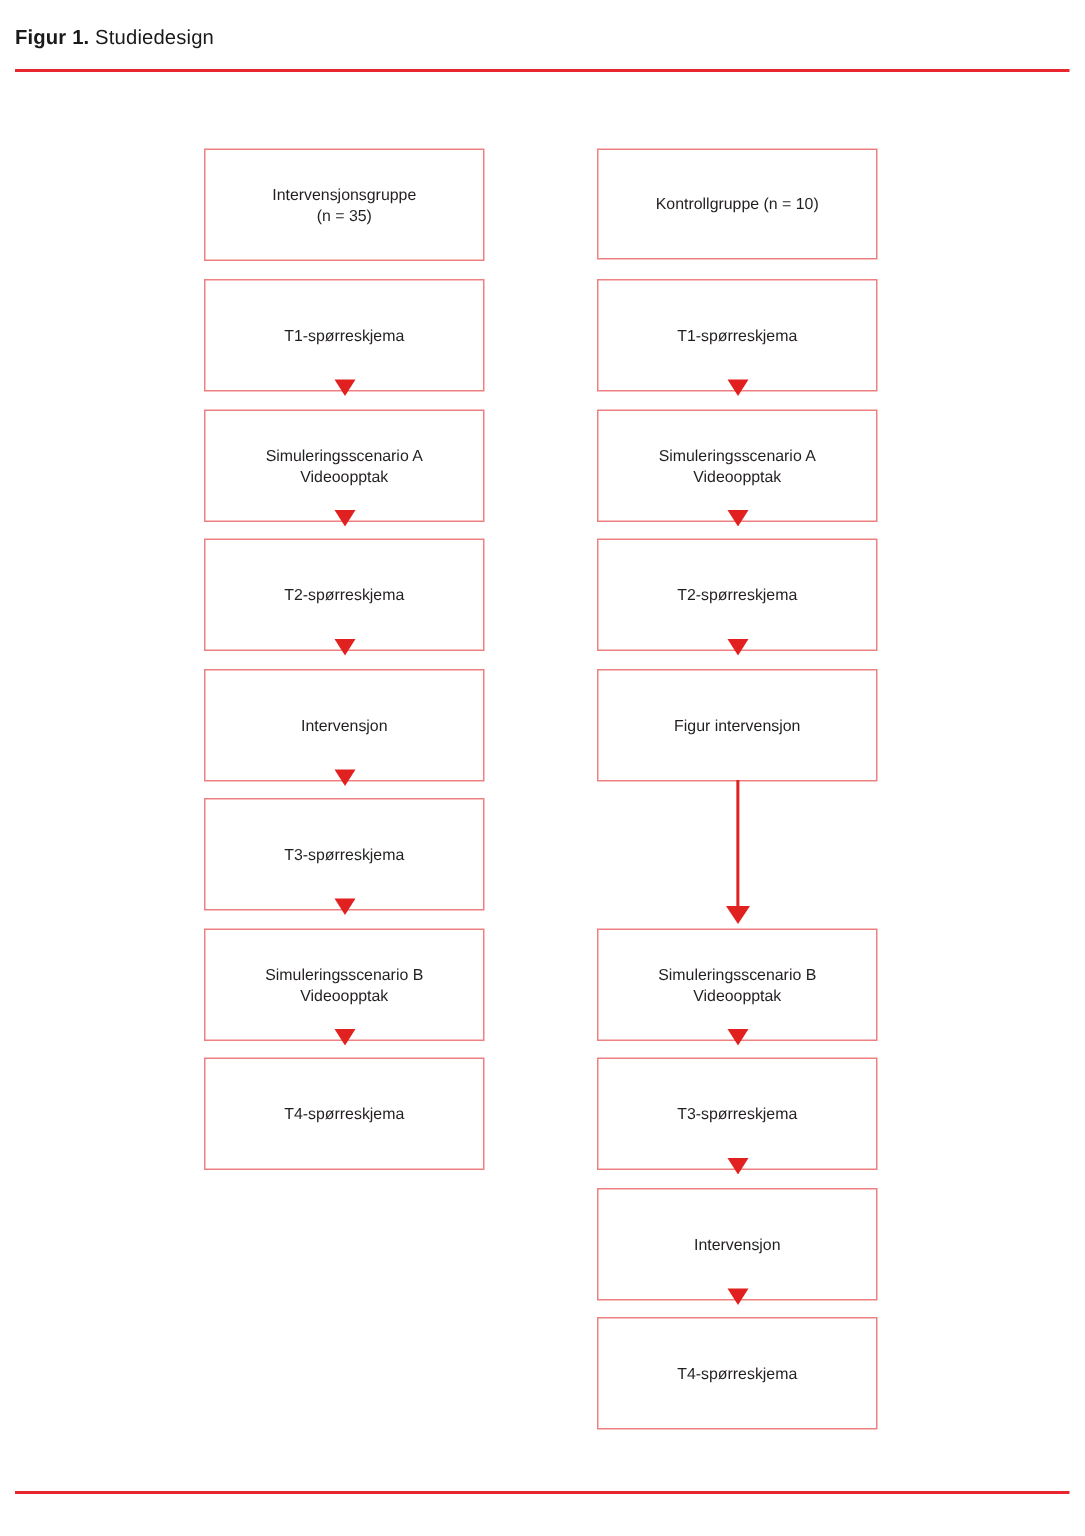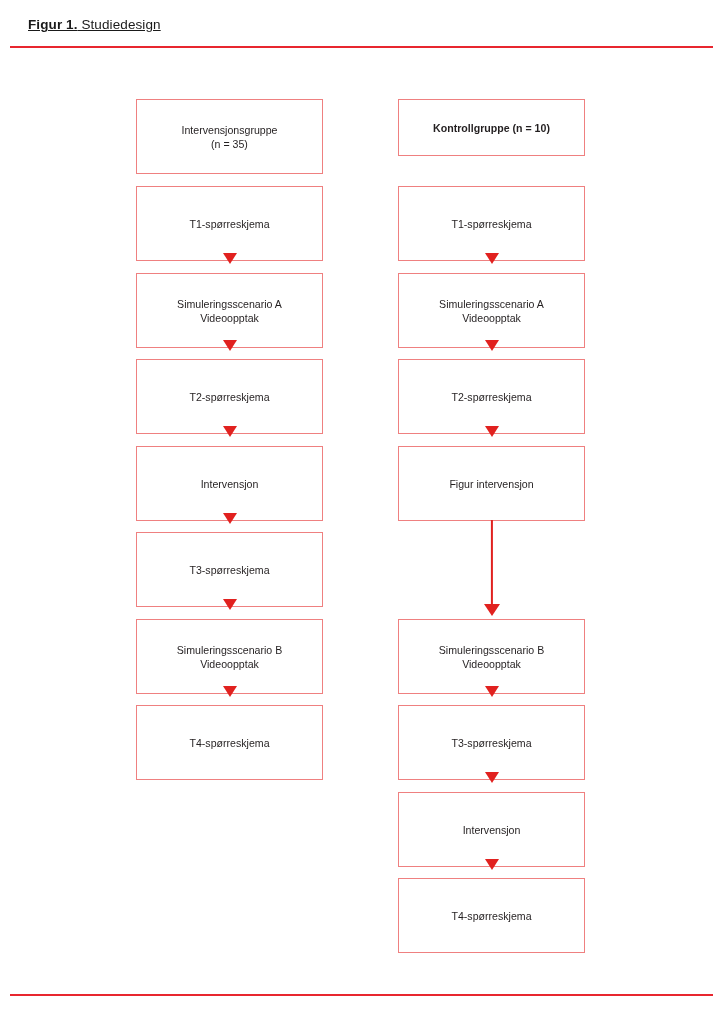--- a/index.html
+++ b/index.html
@@ -19,27 +19,26 @@
   
   #figure-header {
     position: absolute;
     left: 0;
     top: 0;
     width: 723px;
     height: 54px;
   }
   #figure-title {
     position: absolute;
-    left: 28px;
+    left: 10px;
     top: 17px;
     font-size: 13.5px;
     letter-spacing: 0.1px;
     white-space: nowrap;
     color: #1a1a1a;
-    text-decoration: underline;
   }
   #figure-title .fig-label {
     font-weight: bold;
   }
   #figure-title .fig-caption {
     font-weight: normal;
   }
   .rule {
     position: absolute;
     left: 10px;
@@ -170,21 +169,21 @@
     </div>
     <div class="arrow-head" style="top:686px;"></div>
 
     <div class="flow-box" style="top:705px;height:75px;">
       <span class="flow-box-label">T4-spørreskjema</span>
     </div>
   </div>
 
   <div class="flow-column" id="column-control">
 
-    <div class="flow-box" style="top:99px;height:57px;font-weight:bold;">
+    <div class="flow-box" style="top:99px;height:74px;">
       <span class="flow-box-label">Kontrollgruppe (n = 10)</span>
     </div>
 
     <div class="flow-box" style="top:186px;height:75px;">
       <span class="flow-box-label">T1-spørreskjema</span>
     </div>
     <div class="arrow-head" style="top:253px;"></div>
 
     <div class="flow-box" style="top:273px;height:75px;">
       <span class="flow-box-label">Simuleringsscenario A

